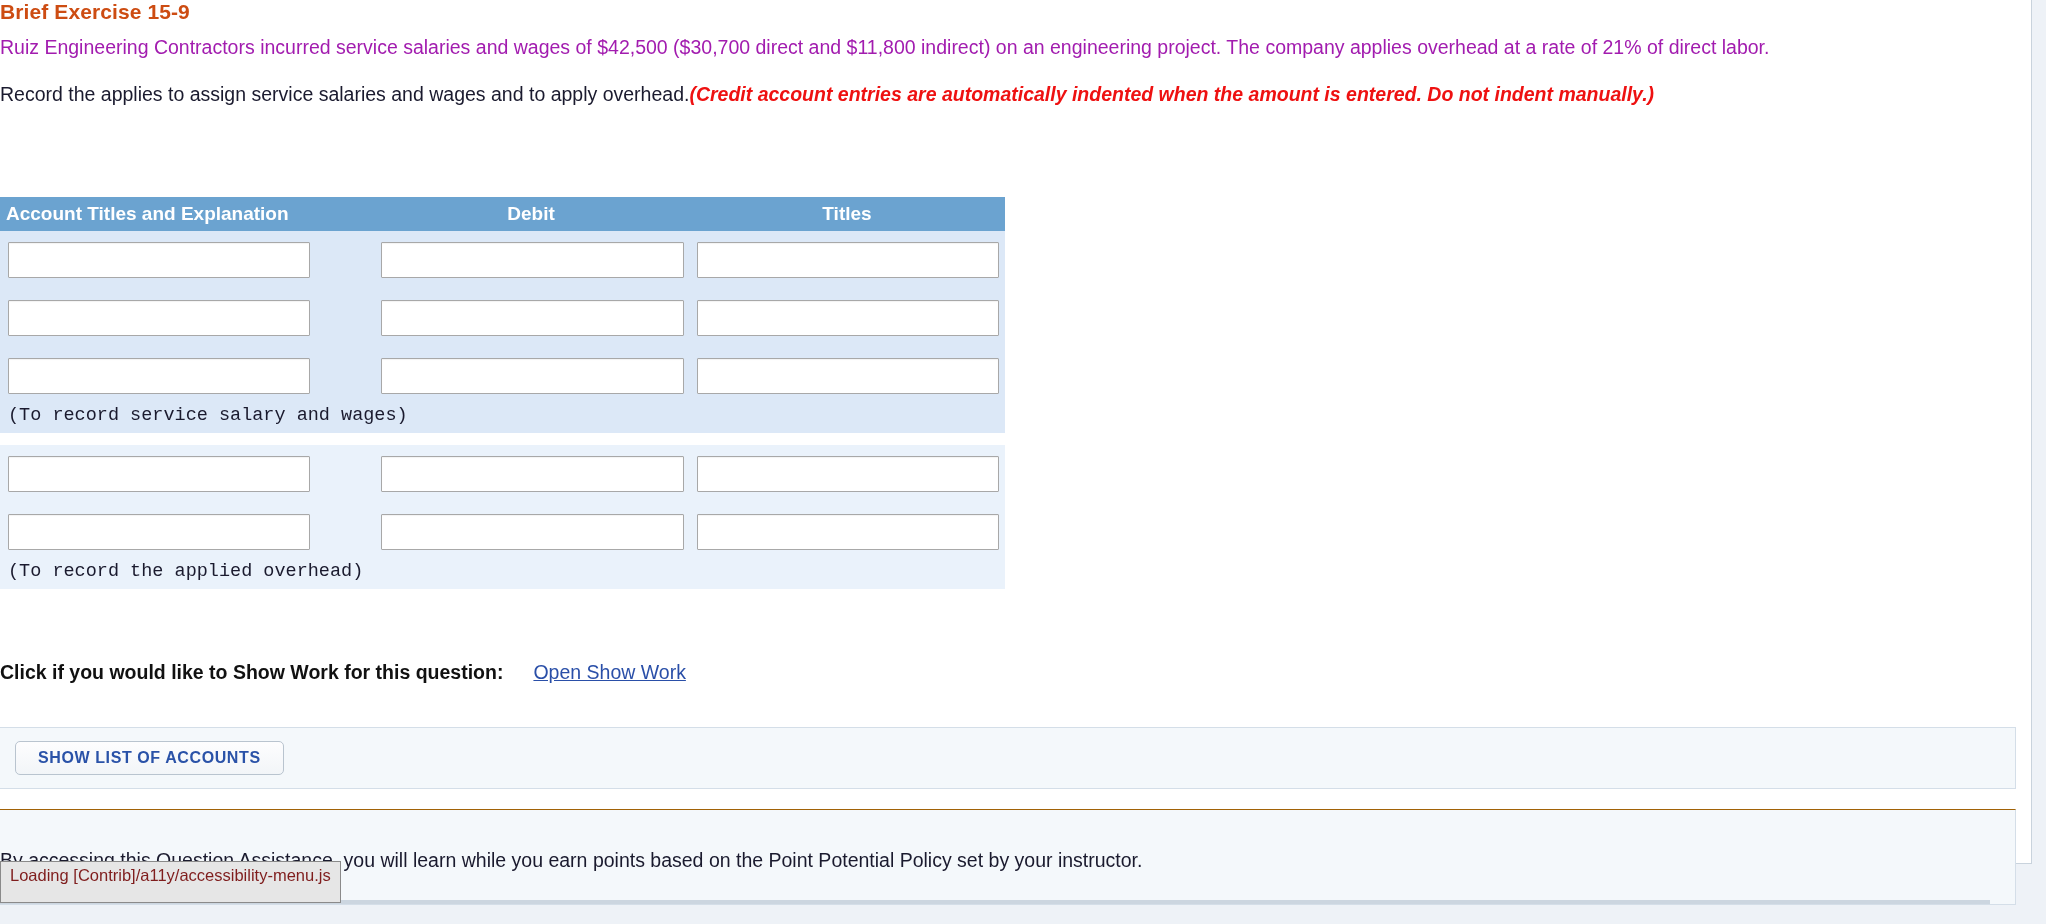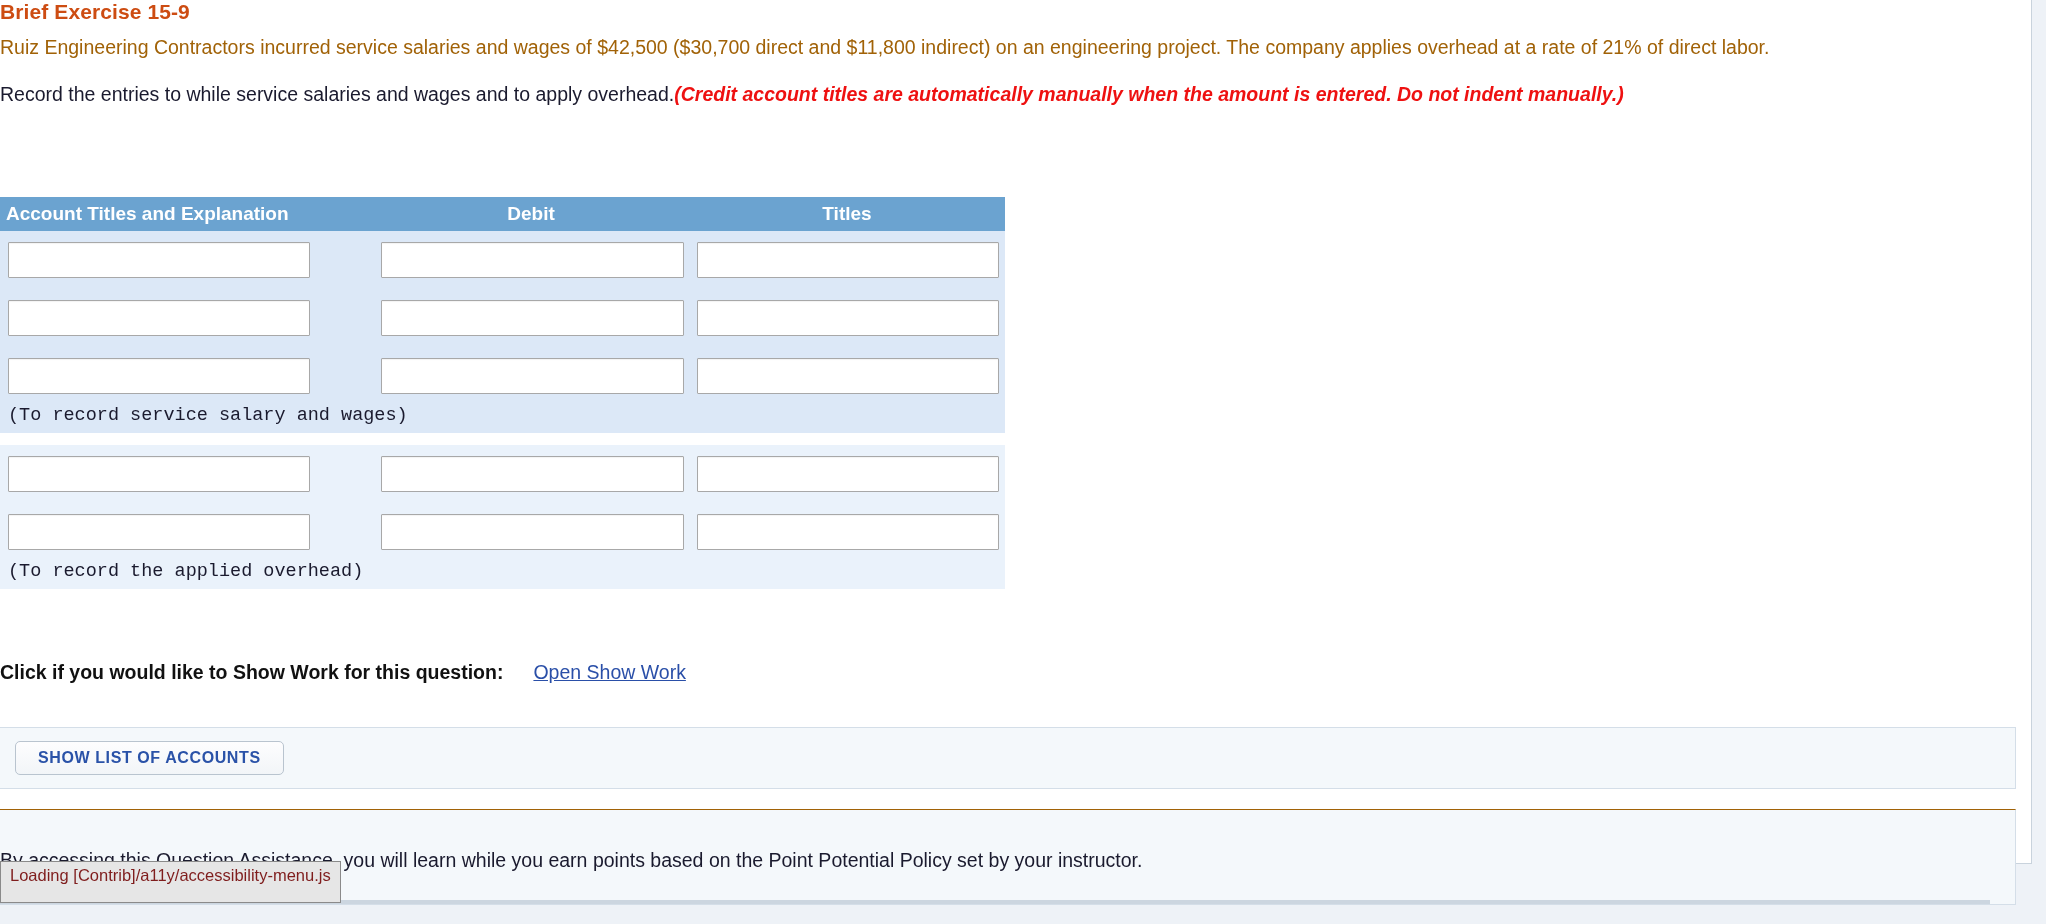--- a/index.html
+++ b/index.html
@@ -37,21 +37,21 @@
     color: #cd4c12;
     font-size: 21px;
     font-weight: bold;
     line-height: 22px;
     margin: 0 0 11px 0;
     letter-spacing: 0.1px;
     white-space: nowrap;
   }
 
   .prob-text {
-    color: #a16207;
+    color: #a21caf;
     font-size: 19.5px;
     line-height: 27px;
     margin: 0;
     text-align: justify;
     width: 2008px;
     font-weight: 400;
   }
 
   .spacer-a { height: 20px; }
 
@@ -239,21 +239,21 @@
 
   <div class="page-panel">
     <div class="page-inner">
 
       <div class="ex-title">Brief Exercise 15-9</div>
 
       <p class="prob-text">Ruiz Engineering Contractors incurred service salaries and wages of $42,500 ($30,700 direct and $11,800 indirect) on an engineering project. The company applies overhead at a rate of 21% of direct labor.</p>
 
       <div class="spacer-a"></div>
 
-      <p class="instr-line"><span>Record the entries to while service salaries and wages and to apply overhead.</span><span class="instr-red">(Credit account titles are automatically manually when the amount is entered. Do not indent manually.)</span></p>
+      <p class="instr-line"><span>Record the applies to assign service salaries and wages and to apply overhead.</span><span class="instr-red">(Credit account entries are automatically indented when the amount is entered. Do not indent manually.)</span></p>
 
       <table class="jtable">
         <thead>
           <tr>
             <th class="c-acct">Account Titles and Explanation</th>
             <th class="c-debit">Debit</th>
             <th class="c-credit">Titles</th>
           </tr>
         </thead>
         <tbody>

